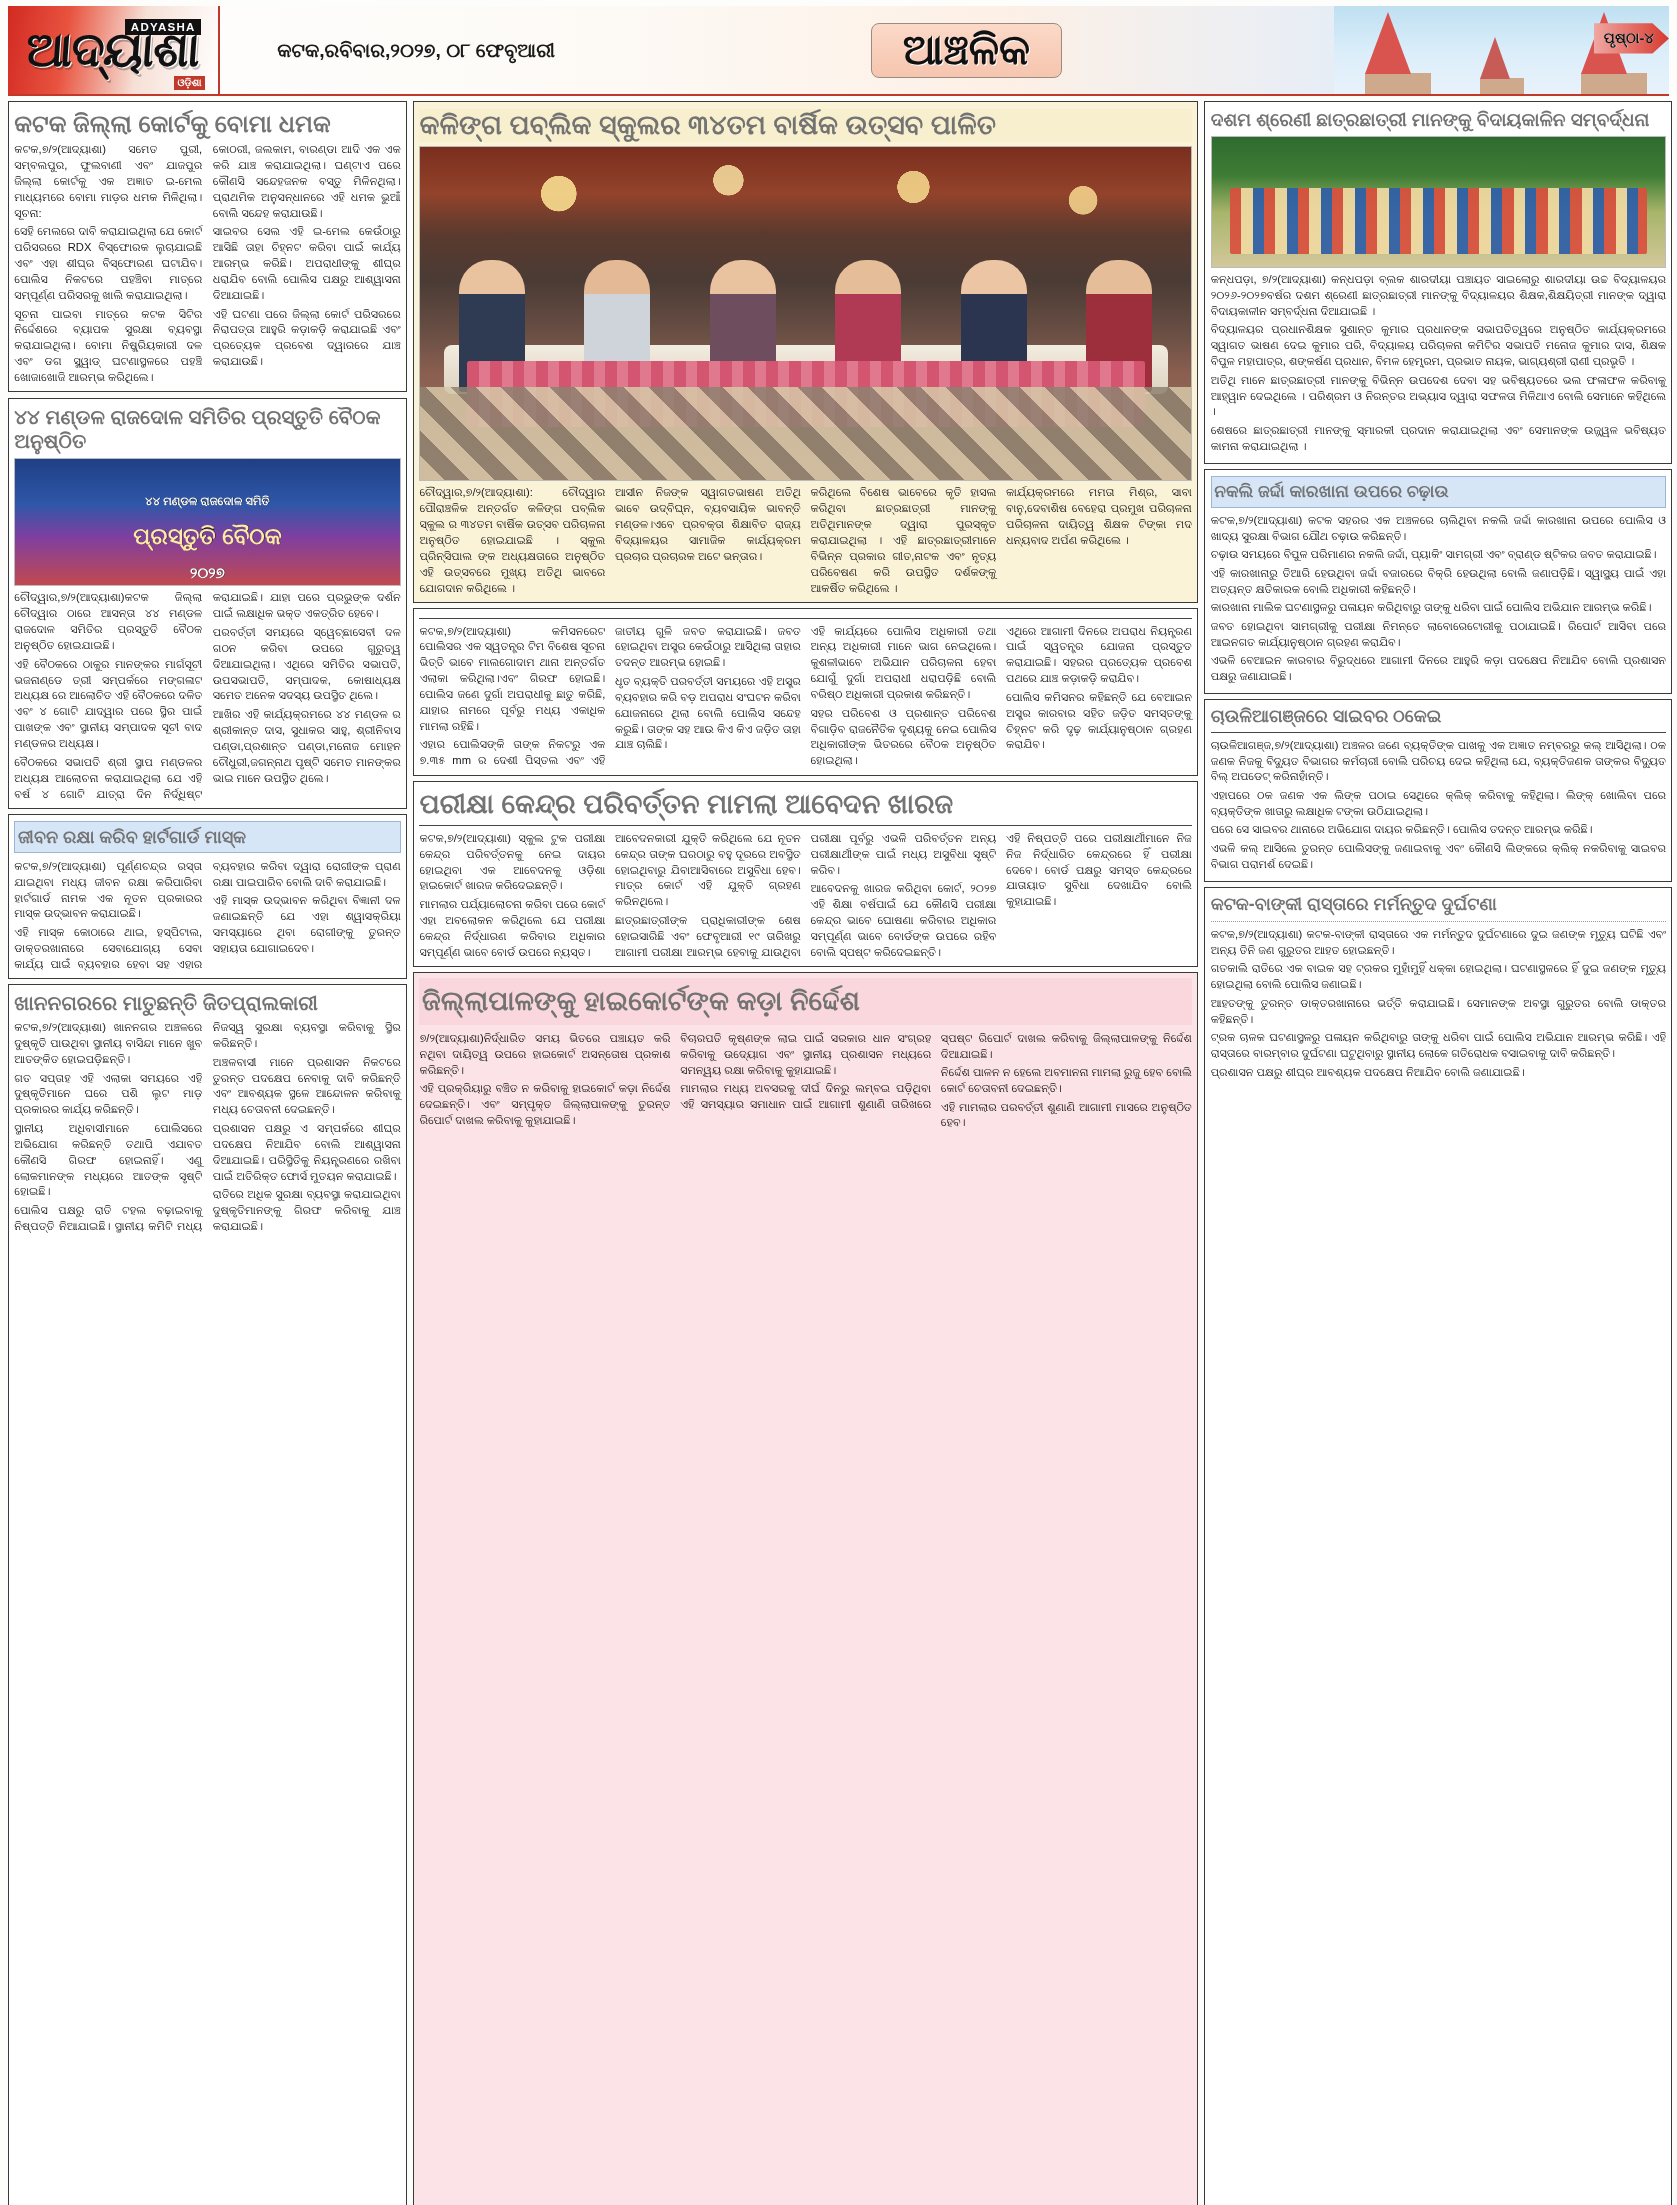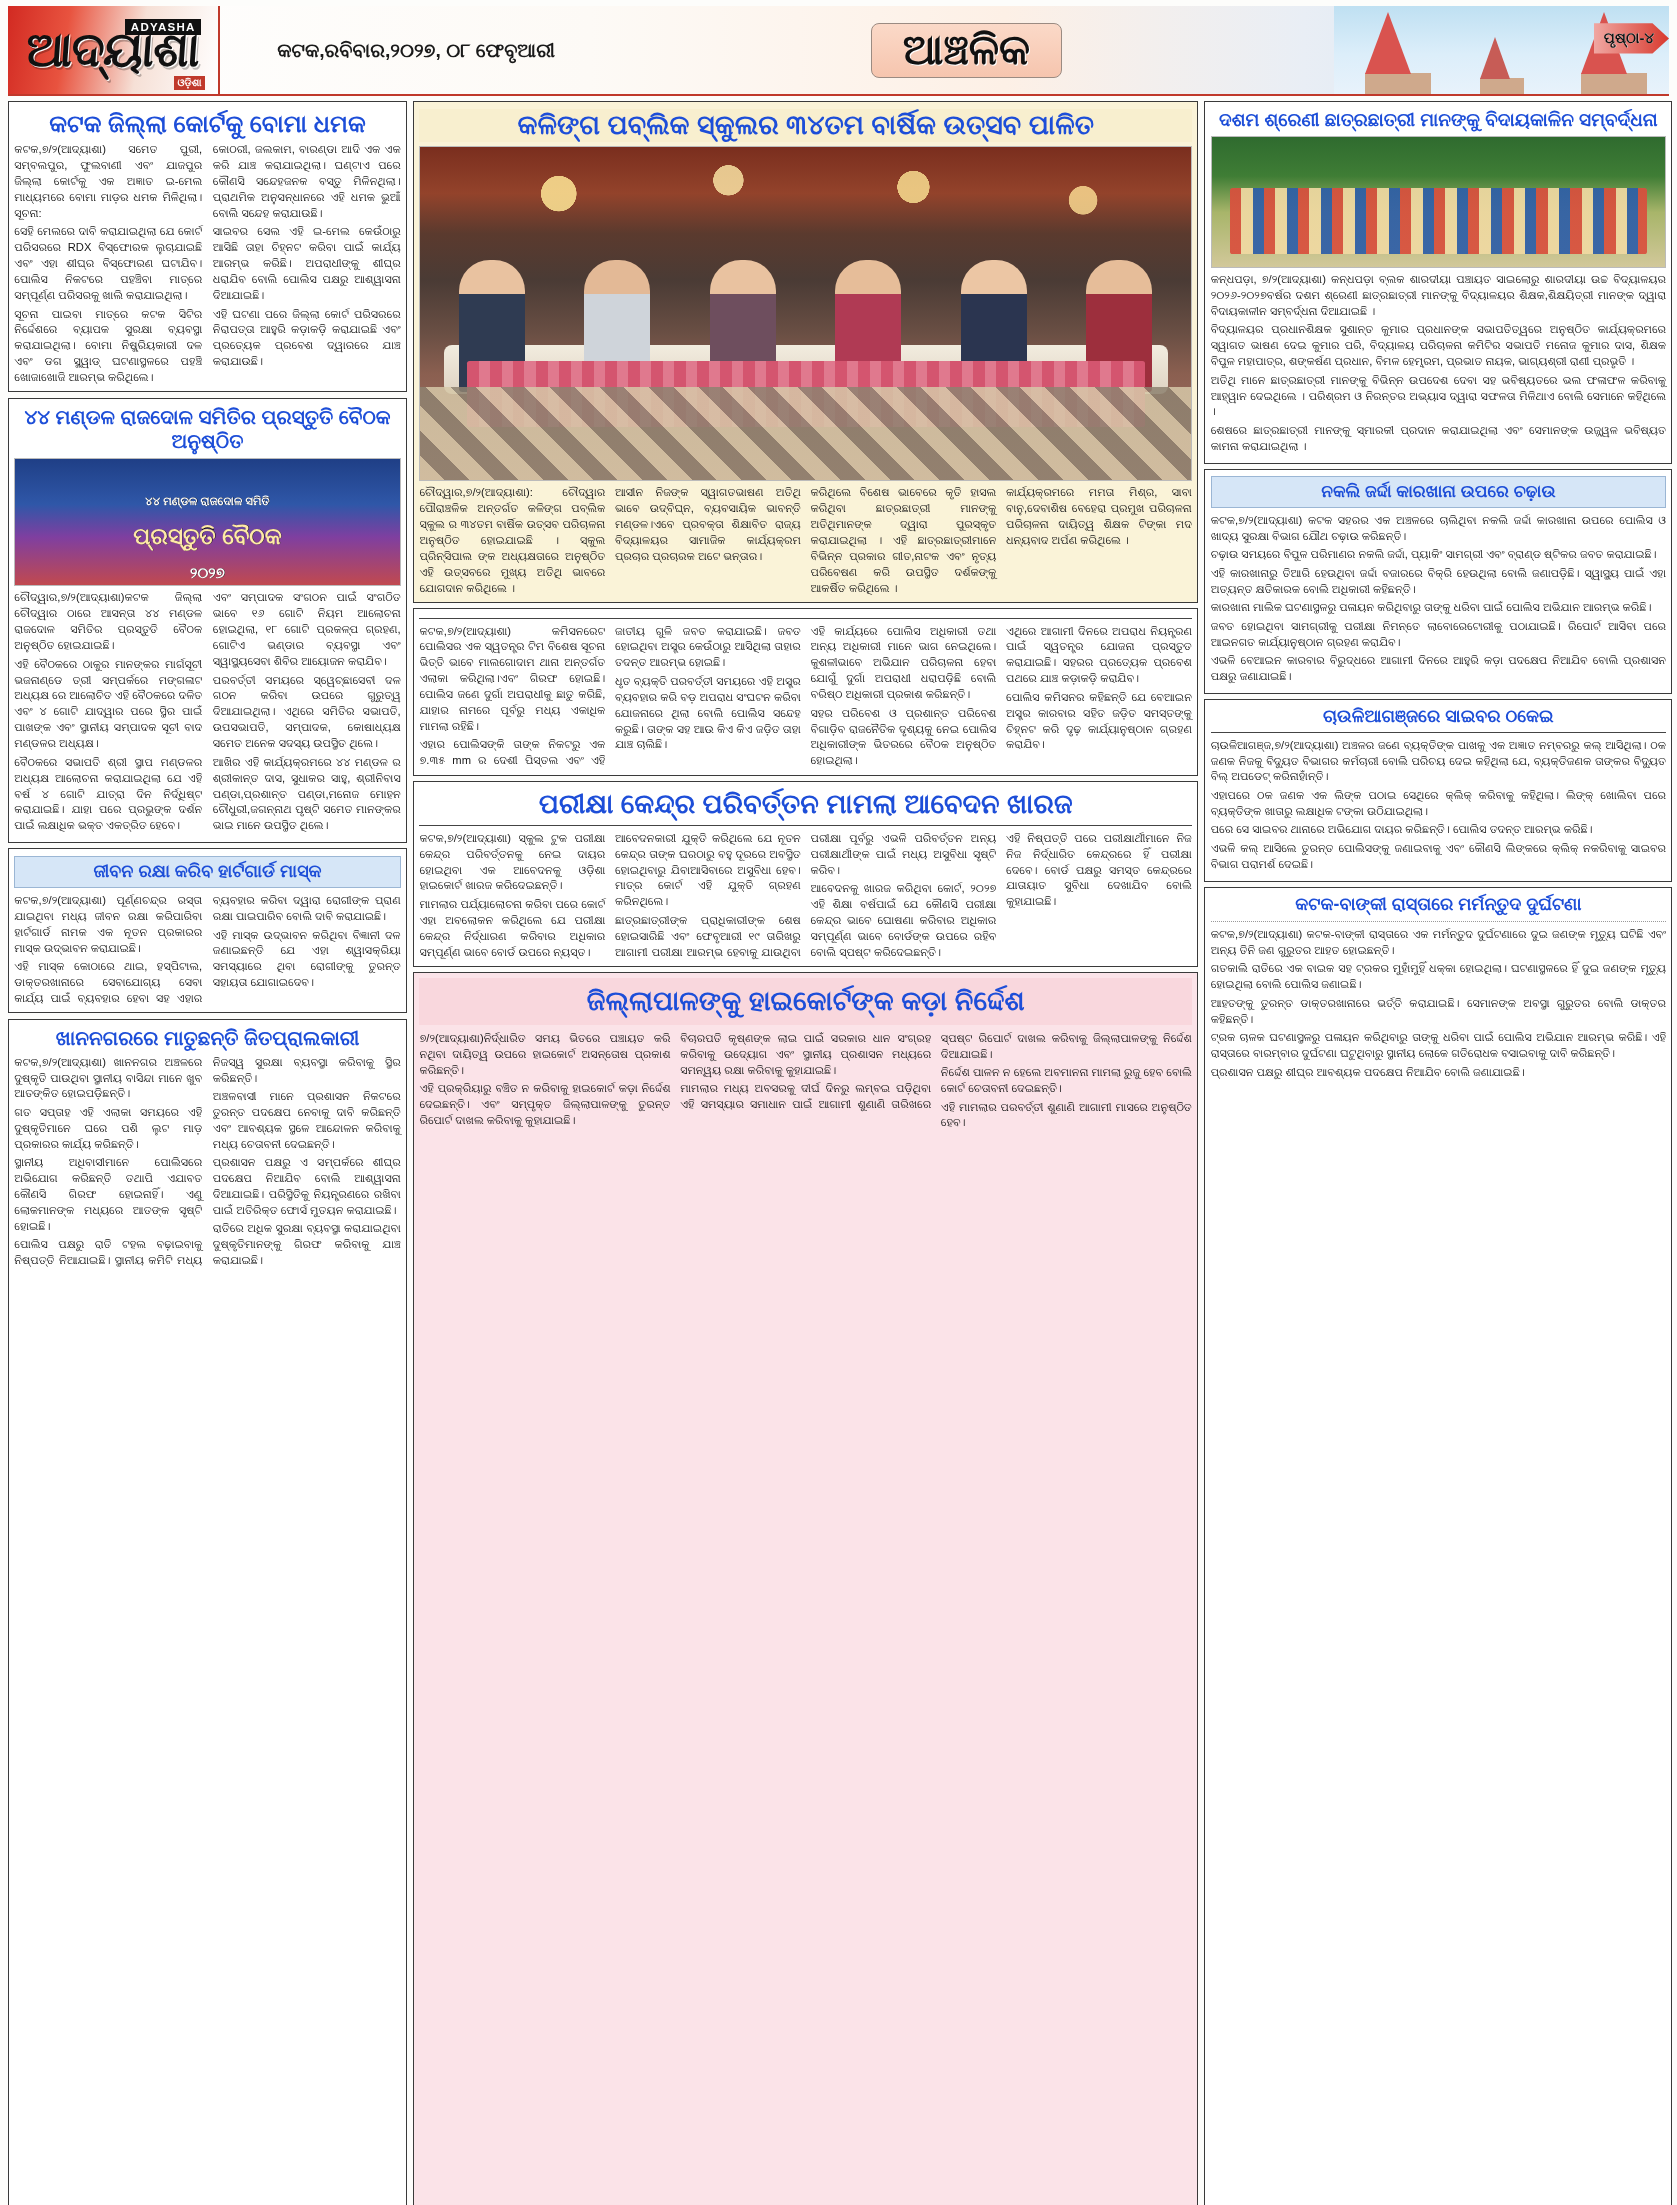--- a/index.html
+++ b/index.html
@@ -110,22 +110,22 @@
     margin-top: 5.3px;
     height: 2629px;
   }
   .col { display:flex; flex-direction:column; }
 
   
   .art { border: 0.9px solid #3a3a3a; padding: 4.4px 5.3px 5.3px 5.3px; background:#fff; }
   .art + .art { margin-top: 5.3px; }
 
   .hl {
-    font-size: 20px; font-weight: bold; text-align:center;
-    line-height: 1.22; margin: 1.8px 0 4.4px 0; color:#1d4ed8;
+    font-size: 20px; font-weight: bold; text-align:left;
+    line-height: 1.22; margin: 1.8px 0 4.4px 0; color:#737373;
   }
   .hl.big { font-size: 27px; }
   .hl.mid { font-size: 24px; }
   .hl.boxed {
     background:#d6e6f7; border:0.4px solid #9bb6d4; padding:4.4px 2.6px; margin-bottom:5.3px;
   }
   .hl.pinkbox {
     background:#f9d7dd; padding:7px 2.6px; margin:0 0 6.2px 0; font-size:27px;
   }
   .hl.cream { background:#f8efcf; }
@@ -250,21 +250,20 @@
         <div class="hl">୪୪ ମଣ୍ଡଳ ରାଜଦୋଳ ସମିତିର ପ୍ରସ୍ତୁତି ବୈଠକ ଅନୁଷ୍ଠିତ</div>
         <div class="photo photo-poster">
           <div class="poster-line pl1">୪୪ ମଣ୍ଡଳ ରାଜଦୋଳ ସମିତି</div>
           <div class="poster-line pl2">ପ୍ରସ୍ତୁତି ବୈଠକ</div>
           <div class="poster-line pl3">୨୦୨୭</div>
         </div>
         <div class="body2 txt" style="margin-top:4.4px">
           <p>ଚୌଦ୍ୱାର,୭/୨(ଆଦ୍ୟାଶା)କଟକ ଜିଲ୍ଲା ଚୌଦ୍ୱାର ଠାରେ ଆସନ୍ତା ୪୪ ମଣ୍ଡଳ ରାଜଦୋଳ ସମିତିର ପ୍ରସ୍ତୁତି ବୈଠକ ଅନୁଷ୍ଠିତ ହୋଇଯାଇଛି।</p>
           <p>ଏହି ବୈଠକରେ ଠାକୁର ମାନଙ୍କର ମାର୍ଗସୂଚୀ ଭଜନାଣ୍ଡେ ତ୍ରୀ ସମ୍ପର୍କରେ ମଙ୍ଗଳାଟ ଅଧ୍ୟକ୍ଷ ରେ ଆଲୋଚିତ ଏହି ବୈଠକରେ ଦଳିତ ଏବଂ ୪ ଗୋଟି ଯାଦ୍ୱାର ପରେ ସ୍ଥିର ପାଇଁ ପାଖଙ୍କ ଏବଂ ସ୍ଥାନୀୟ ସମ୍ପାଦକ ସୂଚୀ ବାଦ ମଣ୍ଡଳର ଅଧ୍ୟକ୍ଷ।</p>
           <p>ବୈଠକରେ ସଭାପତି ଶ୍ରୀ ସ୍ଥାପ ମଣ୍ଡଳର ଅଧ୍ୟକ୍ଷ ଆଲୋଚନା କରାଯାଇଥିଲା ଯେ ଏହି ବର୍ଷ ୪ ଗୋଟି ଯାତ୍ରା ଦିନ ନିର୍ଦ୍ଧିଷ୍ଟ କରାଯାଇଛି। ଯାହା ପରେ ପ୍ରଭୁଙ୍କ ଦର୍ଶନ ପାଇଁ ଲକ୍ଷାଧିକ ଭକ୍ତ ଏକତ୍ରିତ ହେବେ।</p>
-          <p>ଏବଂ ସମ୍ପାଦକ ସଂଗଠନ ପାଇଁ ସଂଗଠିତ ଭାବେ ୧୬ ଗୋଟି ନିୟମ ଆଲୋଚନା ହୋଇଥିଲା, ୧୮ ଗୋଟି ପ୍ରକଳ୍ପ ଗ୍ରହଣ, ଗୋଟିଏ ଭଣ୍ଡାର ବ୍ୟବସ୍ଥା ଏବଂ ସ୍ୱାସ୍ଥ୍ୟସେବା ଶିବିର ଆୟୋଜନ କରାଯିବ।</p>
           <p>ପରବର୍ତ୍ତୀ ସମୟରେ ସ୍ୱେଚ୍ଛାସେବୀ ଦଳ ଗଠନ କରିବା ଉପରେ ଗୁରୁତ୍ୱ ଦିଆଯାଇଥିଲା। ଏଥିରେ ସମିତିର ସଭାପତି, ଉପସଭାପତି, ସମ୍ପାଦକ, କୋଷାଧ୍ୟକ୍ଷ ସମେତ ଅନେକ ସଦସ୍ୟ ଉପସ୍ଥିତ ଥିଲେ।</p>
           <p>ଆଖିର ଏହି କାର୍ଯ୍ୟକ୍ରମରେ ୪୪ ମଣ୍ଡଳ ର ଶ୍ରୀକାନ୍ତ ଦାସ, ସୁଧାକର ସାହୁ, ଶ୍ରୀନିବାସ ପଣ୍ଡା,ପ୍ରଶାନ୍ତ ପଣ୍ଡା,ମନୋଜ ମୋହନ ଚୌଧୁରୀ,ଜଗନ୍ନାଥ ପୃଷ୍ଟି ସମେତ ମାନଙ୍କର ଭାଇ ମାନେ ଉପସ୍ଥିତ ଥିଲେ।</p>
         </div>
       </div>
 
       <div class="art">
         <div class="hl boxed" style="font-size:17.6px">ଜୀବନ ରକ୍ଷା କରିବ ହାର୍ଟଗାର୍ଡ ମାସ୍କ</div>
         <div class="body2 txt">
           <p>କଟକ,୭/୨(ଆଦ୍ୟାଶା) ପୂର୍ଣ୍ଣଚନ୍ଦ୍ର ରସ୍ତା ଯାଇଥିବା ମଧ୍ୟ ଜୀବନ ରକ୍ଷା କରିପାରିବା ହାର୍ଟଗାର୍ଡ ନାମକ ଏକ ନୂତନ ପ୍ରକାରର ମାସ୍କ ଉଦ୍ଭାବନ କରାଯାଇଛି।</p>
           <p>ଏହି ମାସ୍କ କୋଠାରେ ଥାଇ, ହସ୍ପିଟାଲ, ଡାକ୍ତରଖାନାରେ ସେବାଯୋଗ୍ୟ ସେବା କାର୍ଯ୍ୟ ପାଇଁ ବ୍ୟବହାର ହେବା ସହ ଏହାର ବ୍ୟବହାର କରିବା ଦ୍ୱାରା ରୋଗୀଙ୍କ ପ୍ରାଣ ରକ୍ଷା ପାଇପାରିବ ବୋଲି ଦାବି କରାଯାଇଛି।</p>

